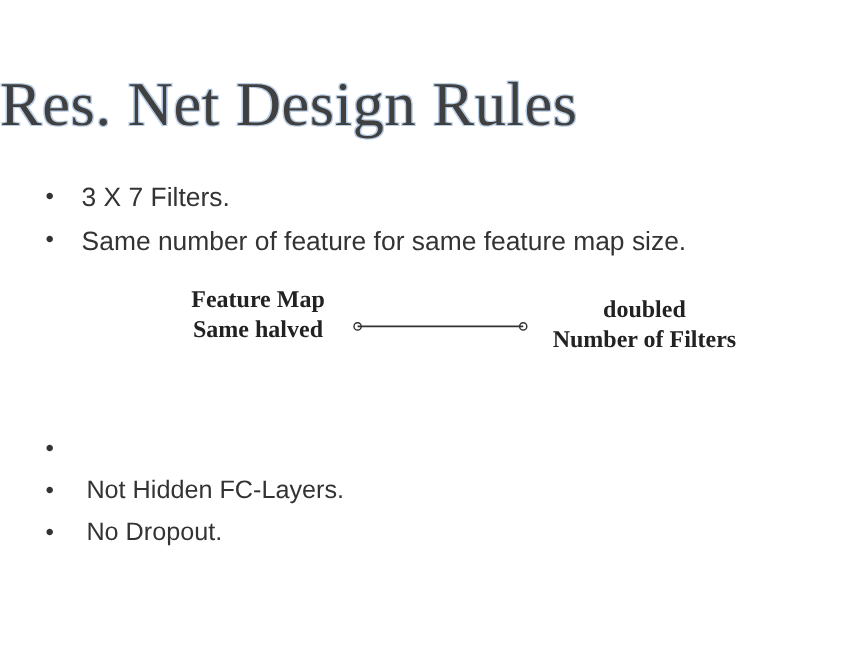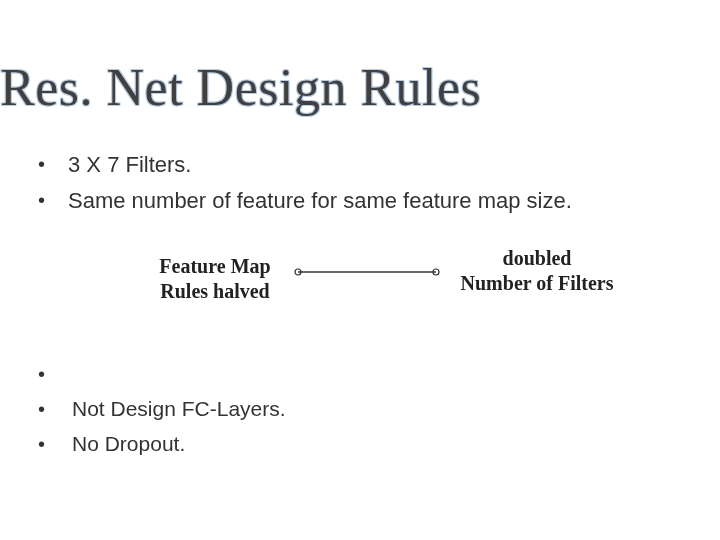--- a/index.html
+++ b/index.html
@@ -80,21 +80,21 @@
     position: absolute;
     font-family: Georgia, "Times New Roman", serif;
     font-weight: 700;
     font-size: 20px;
     line-height: 1.25;
     text-align: center;
     color: #222;
   }
   .diag-left {
     left: 140px;
-    top: 16px;
+    top: 0;
     width: 150px;
   }
   .diag-right {
     left: 442px;
     top: 8px;
     width: 190px;
   }
   .arrow-svg {
     position: absolute;
     left: 292px;
@@ -117,40 +117,40 @@
     </div>
     <div class="bullet-row">
       <div class="bullet-marker">•</div>
       <div>Same number of feature for same feature map size.</div>
     </div>
   </div>
 
   <div class="diagram">
     <div class="diag-left">
       <div>Feature Map</div>
-      <div>Rules halved</div>
+      <div>Same halved</div>
     </div>
     <svg class="arrow-svg" viewBox="0 0 150 24">
       <line x1="6" y1="12" x2="144" y2="12" stroke="#333" stroke-width="1.5"></line>
       <circle cx="6" cy="12" r="3" fill="none" stroke="#333" stroke-width="1.2"></circle>
       <circle cx="144" cy="12" r="3" fill="none" stroke="#333" stroke-width="1.2"></circle>
     </svg>
     <div class="diag-right">
       <div>doubled</div>
       <div>Number of Filters</div>
     </div>
   </div>
 
   <div class="bullets-bottom">
     <div class="bullet-row">
       <div class="bullet-marker">•</div>
     </div>
     <div class="bullet-row">
       <div class="bullet-marker">•</div>
-      <div>Not Design FC-Layers.</div>
+      <div>Not Hidden FC-Layers.</div>
     </div>
     <div class="bullet-row">
       <div class="bullet-marker">•</div>
       <div>No Dropout.</div>
     </div>
   </div>
 
 </div>
 
 </body></html>

